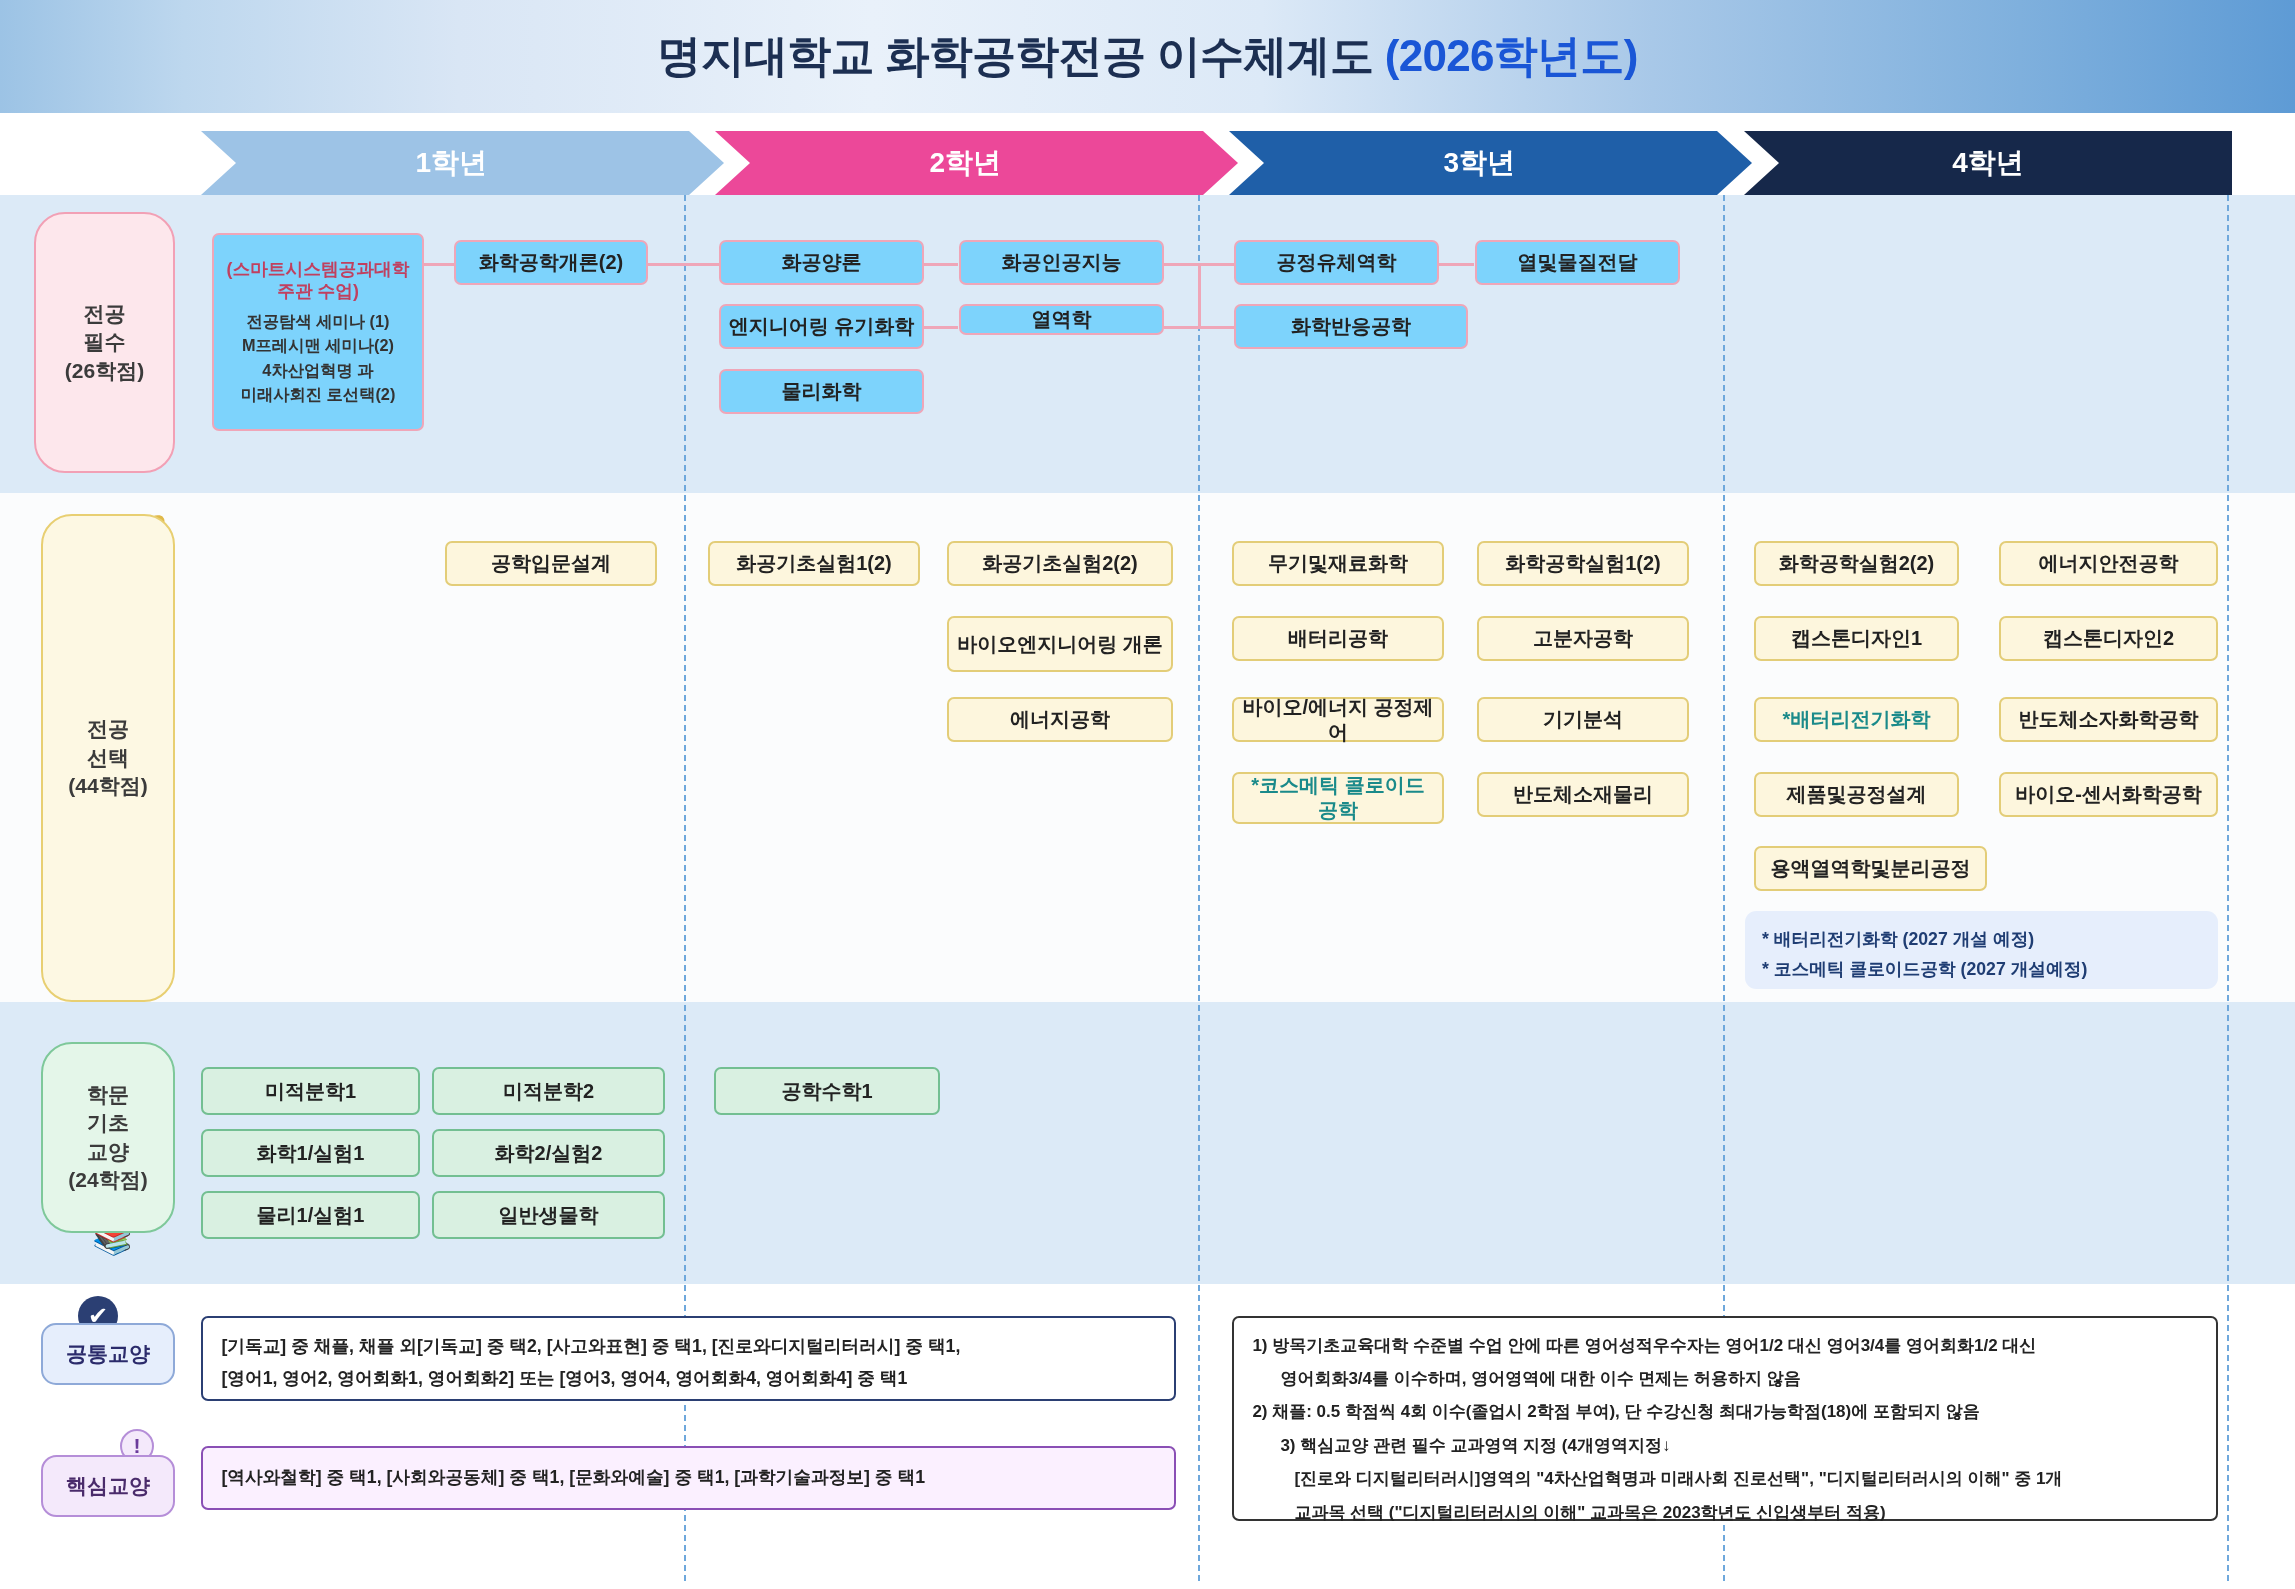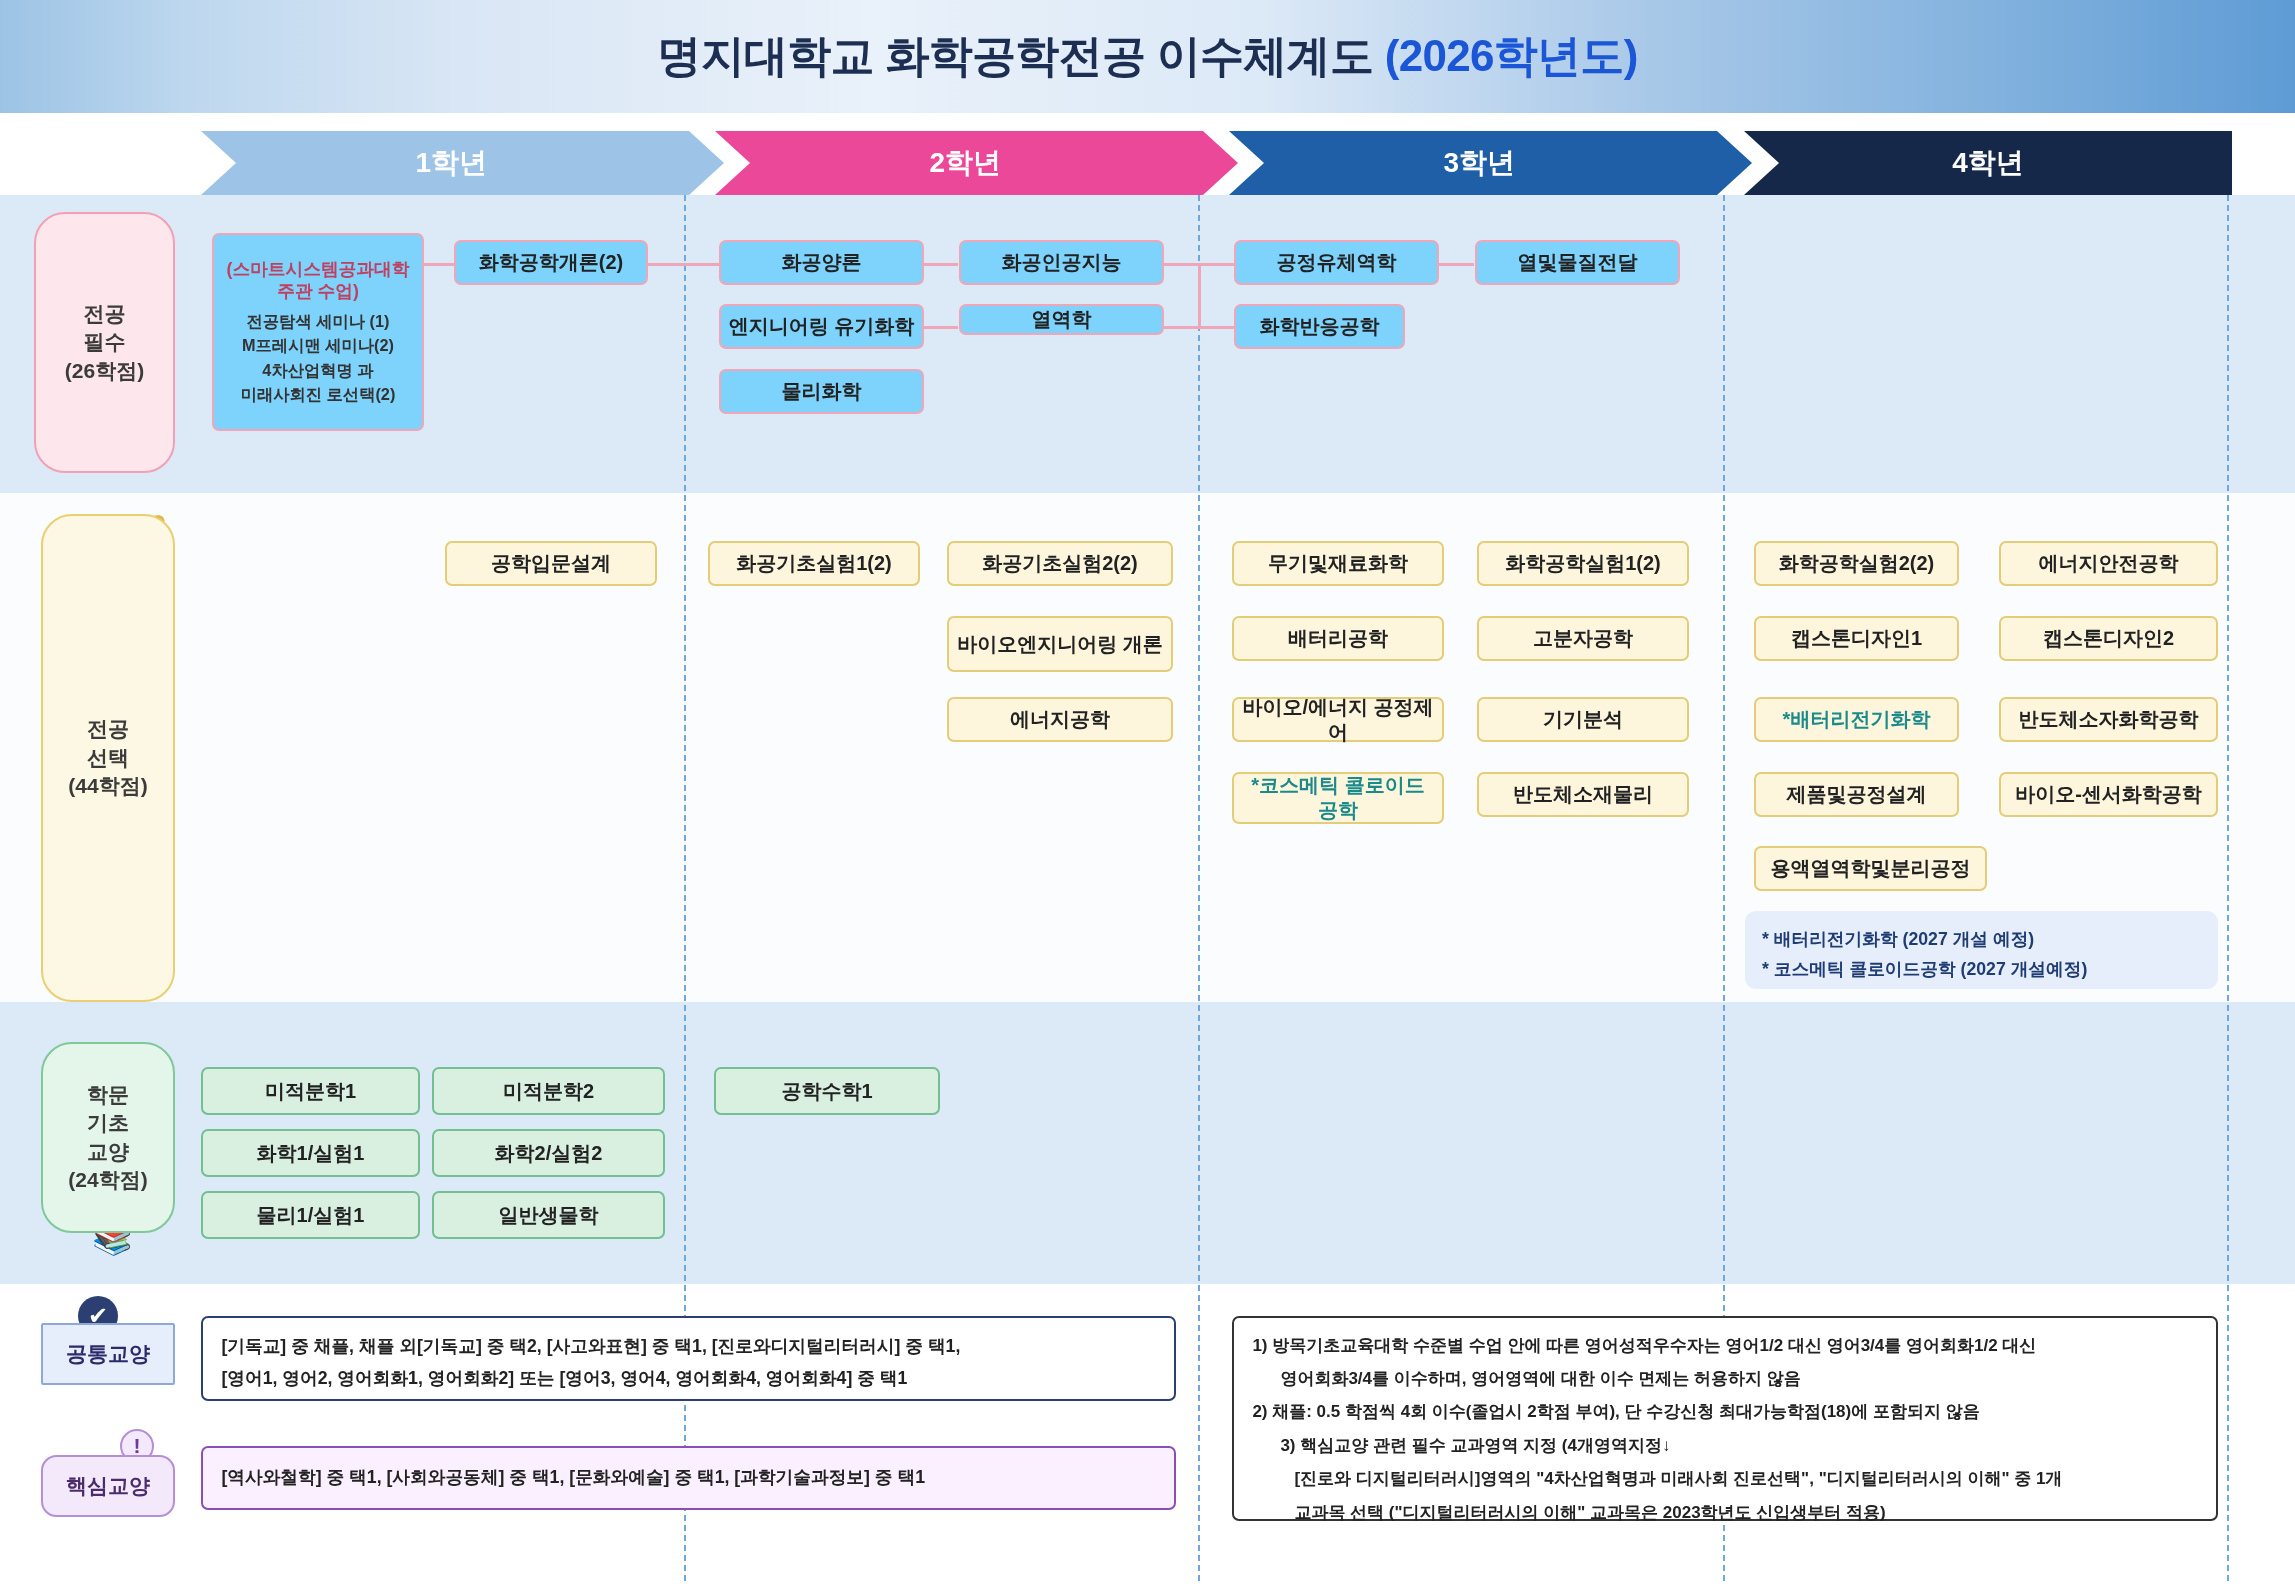--- a/index.html
+++ b/index.html
@@ -48,21 +48,21 @@
   .vsep { position:absolute; width:0; border-left:2.1px dashed #6fa8dc; }
 
   
   .cat {
     position:absolute; border-radius:31px; display:flex; align-items:center; justify-content:center;
     text-align:center; font-weight:bold; line-height:1.35;
   }
   .cat-req { left:34px; top:212px; width:141px; height:261px; background:#fde7ec; border:2.8px solid #f2a0b5; color:#3b3b3b; font-size:21px; }
   .cat-sel { left:41px; top:514px; width:134px; height:488px; background:#fdf8e3; border:2.8px solid #e8cf72; color:#3b3b3b; font-size:21px; }
   .cat-base { left:41px; top:1042px; width:134px; height:191px; background:#e4f6e9; border:2.8px solid #7ec89a; color:#3b3b3b; font-size:21px; }
-  .cat-common { left:41px; top:1323px; width:134px; height:62px; background:#e6eefc; border:2.8px solid #8ea9d8; color:#2b2b6b; font-size:21px; border-radius:2px; }
+  .cat-common { left:41px; top:1323px; width:134px; height:62px; background:#e6eefc; border:2.8px solid #8ea9d8; color:#2b2b6b; font-size:21px; border-radius:15px; }
   .cat-core { left:41px; top:1455px; width:134px; height:62px; background:#f4e9fb; border:2.8px solid #b58ed8; color:#4a2b6b; font-size:21px; border-radius:15.5px; }
 
   .deco { position:absolute; font-size:28px; }
   .star1 { left:57px; top:206px; color:#f4708f; font-size:38px; }
   .star2 { left:107px; top:212px; color:#f4708f; font-size:28px; }
   .star3 { left:88px; top:249px; color:#f4708f; font-size:22.6px; }
   .flask { left:141px; top:509px; font-size:32.5px; color:#e0b94a; }
   .beaker { left:99px; top:947px; font-size:37px; color:#e0b94a; }
   .books { left:92px; top:1219px; font-size:32.5px; color:#5ab47d; }
   .checkmark {
@@ -202,21 +202,21 @@
 <div class="box pink" style="left:959px; top:240px; width:205px; height:45px;">화공인공지능</div>
 <div class="conn h" style="left:1164px; top:263px; width:71px;"></div>
 <div class="box pink" style="left:1234px; top:240px; width:205px; height:45px;">공정유체역학</div>
 <div class="conn h" style="left:1439px; top:263px; width:35px;"></div>
 <div class="box pink" style="left:1475px; top:240px; width:205px; height:45px;">열및물질전달</div>
 
 <div class="box pink" style="left:719px; top:304px; width:205px; height:45px;">엔지니어링 유기화학</div>
 <div class="conn h" style="left:923px; top:326px; width:35px;"></div>
 <div class="box pink" style="left:959px; top:304px; width:205px; height:31px;">열역학</div>
 <div class="conn h" style="left:1164px; top:326px; width:71px;"></div>
-<div class="box pink" style="left:1234px; top:304px; width:171px; height:45px;">화학반응공학</div>
+<div class="box pink" style="left:1234px; top:304px; width:234px; height:45px;">화학반응공학</div>
 <div class="conn v" style="left:1198px; top:263px; height:65px;"></div>
 
 <div class="box pink" style="left:719px; top:369px; width:205px; height:45px;">물리화학</div>
 
 <div class="box yellow" style="left:445px; top:541px; width:212px; height:45px;">공학입문설계</div>
 
 <div class="box yellow" style="left:708px; top:541px; width:212px; height:45px;">화공기초실험1(2)</div>
 
 <div class="box yellow" style="left:947px; top:541px; width:226px; height:45px;">화공기초실험2(2)</div>
 <div class="box yellow" style="left:947px; top:616px; width:226px; height:56px;">바이오엔지니어링 개론</div>

